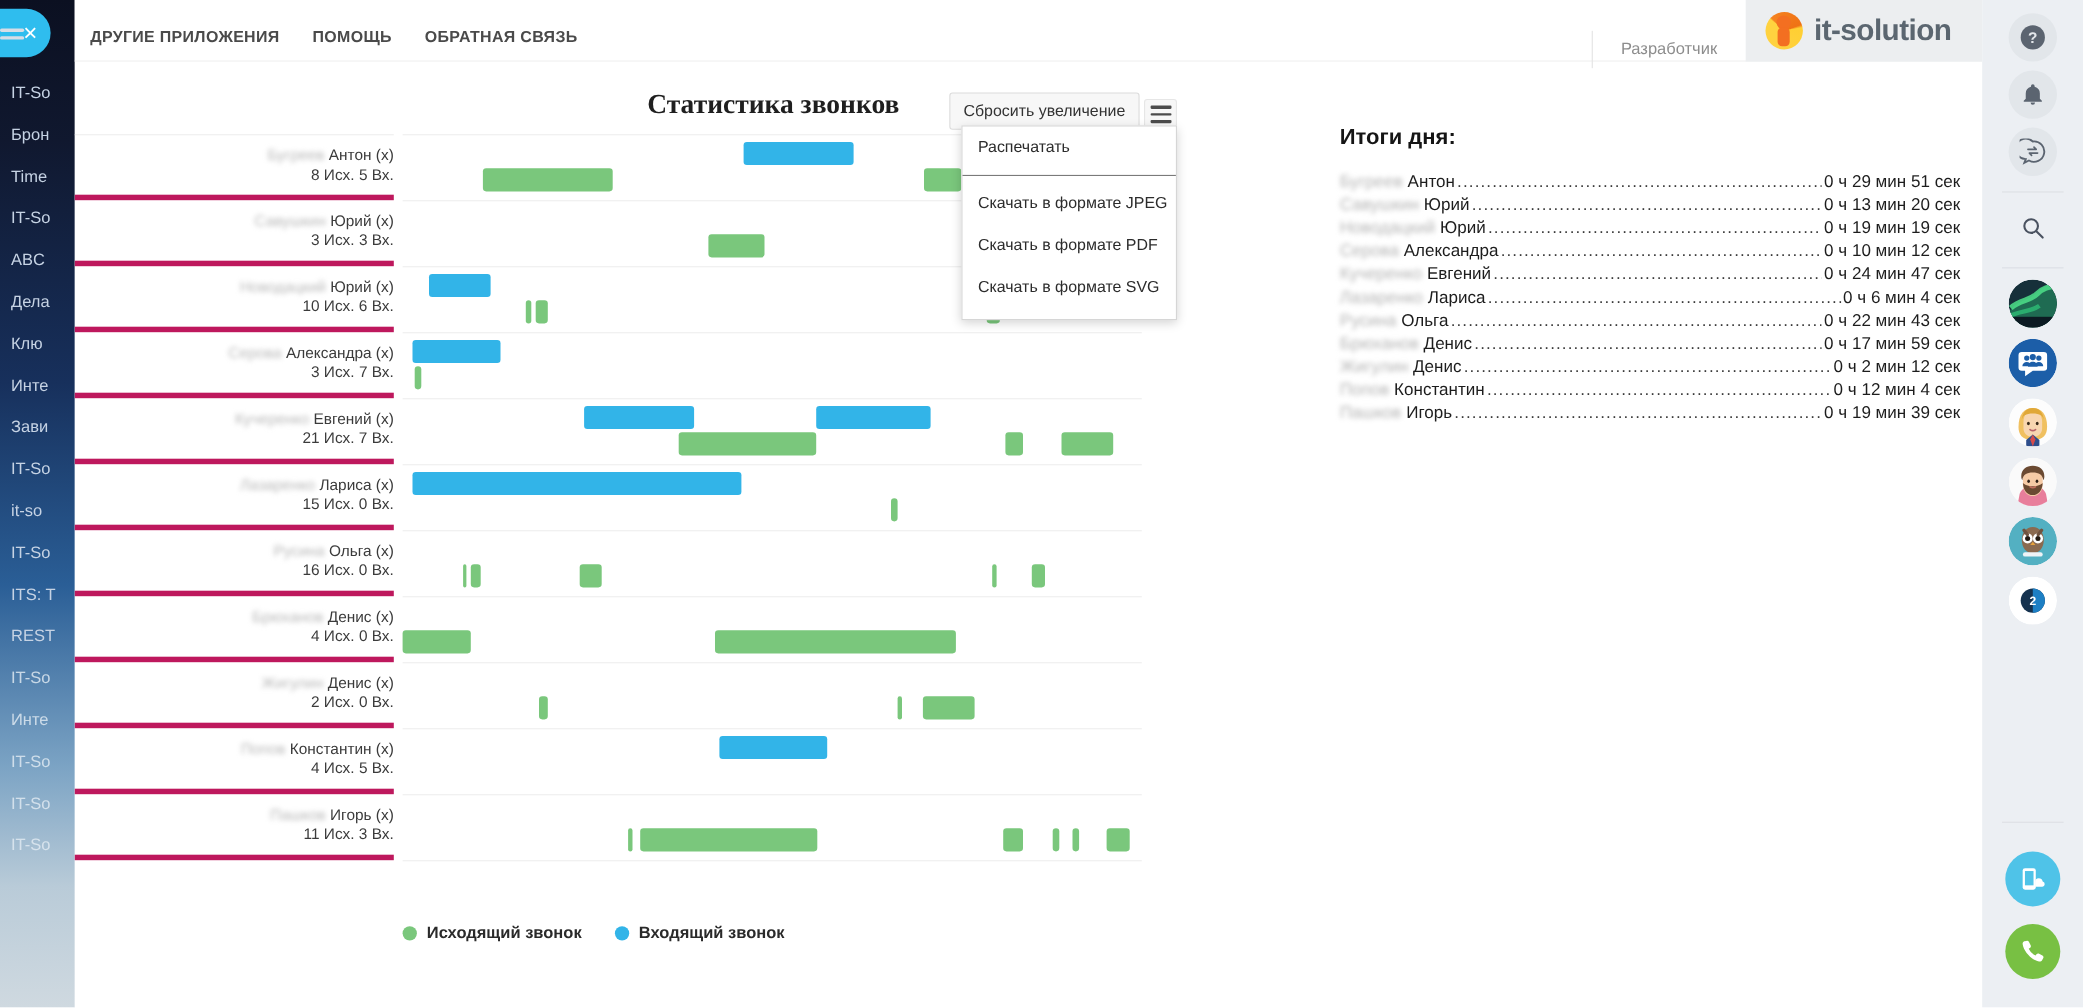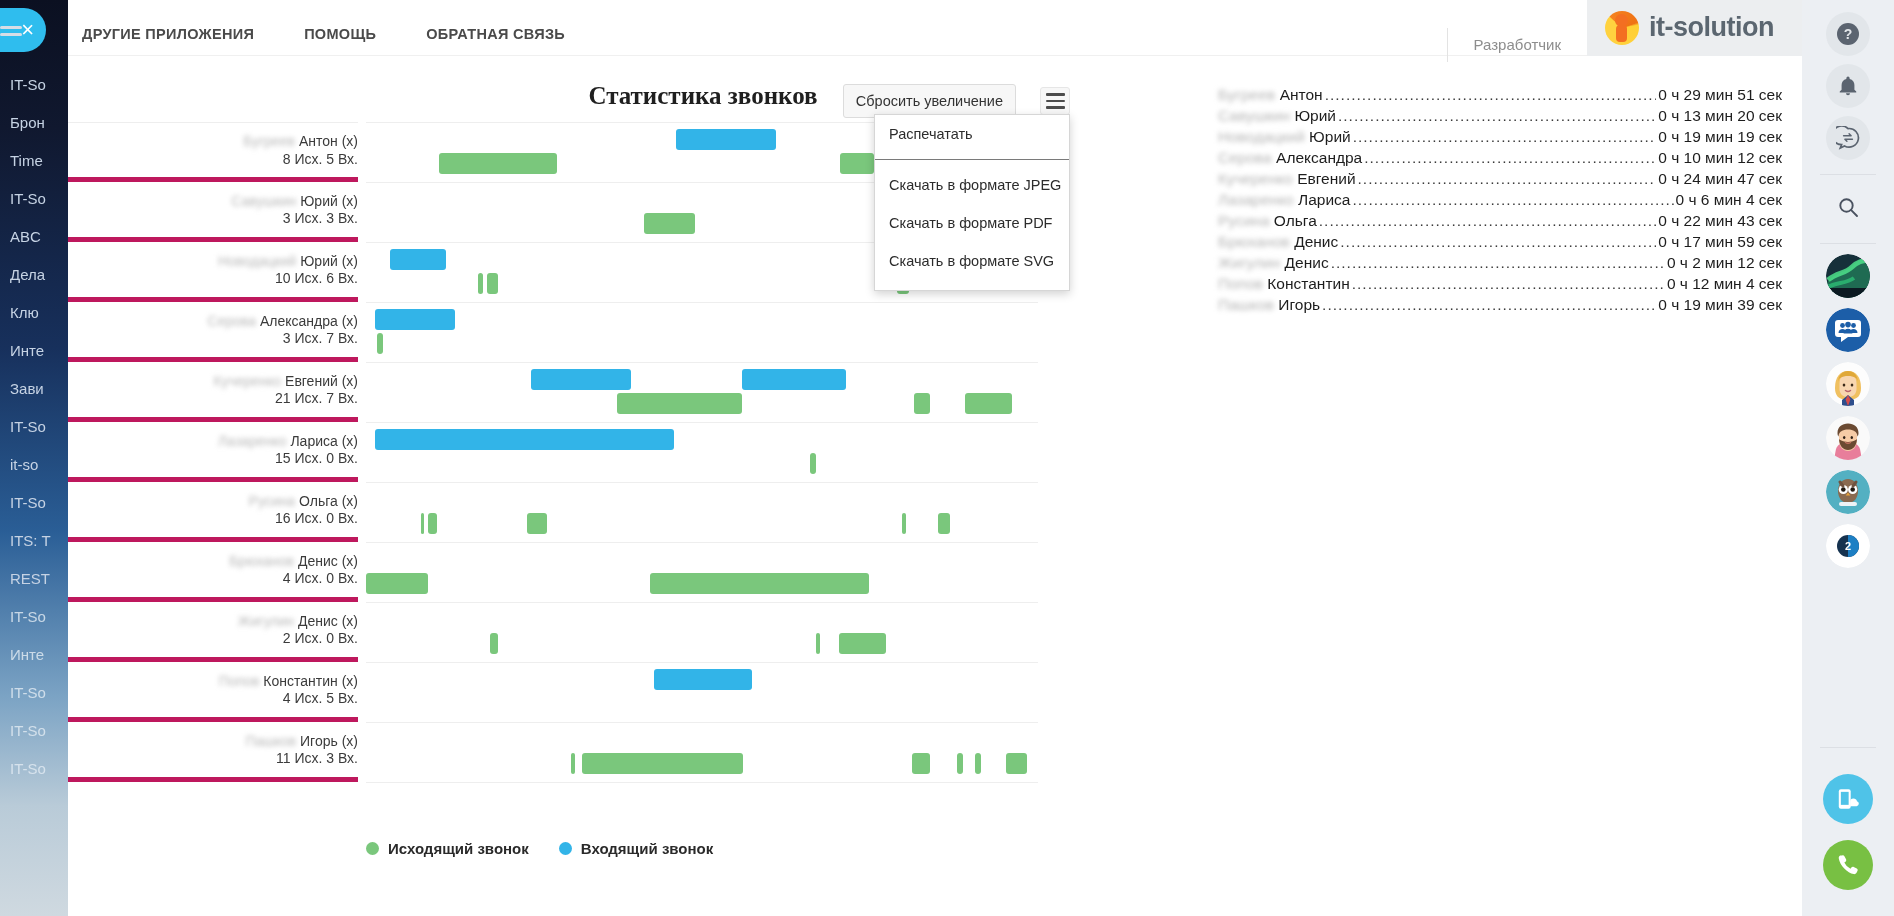--- a/index.html
+++ b/index.html
@@ -40,21 +40,21 @@
   .panel {
     position: absolute; left: 68px; top: 0; width: 1734px; height: 916px;
     background: #ffffff;
   }
 
   
   .topbar {
     position: relative; height: 56px; background: #ffffff;
     display: flex; align-items: center; border-bottom: 1px solid #f0f0f0;
   }
-  .topbar .nav-links { display: flex; gap: 50px; padding-left: 14px; margin-top: 12px; }
+  .topbar .nav-links { display: flex; gap: 30px; padding-left: 14px; margin-top: 12px; }
   .topbar .nav-link {
     font-size: 14.5px; font-weight: bold; letter-spacing: .3px;
     color: #4a4a4a; cursor: pointer; white-space: nowrap;
   }
   .topbar .spacer { flex: 1; }
   .dev-label {
     font-size: 15px; color: #8d8d8d; padding: 0 26px;
     border-left: 1px solid #e3e3e3; height: 34px; line-height: 34px; margin-top: 35px;
   }
   .brand {
@@ -82,21 +82,21 @@
   .summary-col { position: relative; width: 604px; padding: 28px 20px 0 16px; }
 
   
   .chart-title {
     text-align: center; font-family: "Liberation Serif", serif;
     font-size: 25px; font-weight: bold; color: #1f1f1f;
     margin-top: 26px; padding-left: 140px;
   }
   .chart-tools {
     position: absolute; right: 128px; top: 28px;
-    display: flex; align-items: center; gap: 24px; z-index: 30;
+    display: flex; align-items: flex-end; gap: 4px; z-index: 30;
   }
   .reset-zoom-btn {
     background: #f7f7f7; border: 1px solid #dcdcdc; border-radius: 3px;
     font-size: 14.5px; color: #333; padding: 8px 12px; cursor: pointer;
     white-space: nowrap;
   }
   .burger-btn {
     width: 30px; height: 28px; background:#f7f7f7; border:1px solid #e6e6e6;
     border-radius:3px; display:flex; flex-direction:column;
     align-items:center; justify-content:center; gap:4px; cursor:pointer;
@@ -404,20 +404,21 @@
               <div class="li">
                 <span class="sw" style="background: rgb(50, 180, 232);"></span>
                 <span class="lt">Входящий звонок</span>
               </div>
             </div>
         </div>
 
       </div>
 
       <div class="summary-col">
+        <div class="summary-title">Итоги дня:</div>
         <div id="summary-list">
             <div class="sum-row">
               <span class="sname"><span class="blur">Бугреев</span> Антон</span>
               <span class="dots">..........................................................................................</span>
               <span class="sval">0 ч 29 мин 51 сек</span>
             </div>
             <div class="sum-row">
               <span class="sname"><span class="blur">Савушкин</span> Юрий</span>
               <span class="dots">..........................................................................................</span>
               <span class="sval">0 ч 13 мин 20 сек</span>

